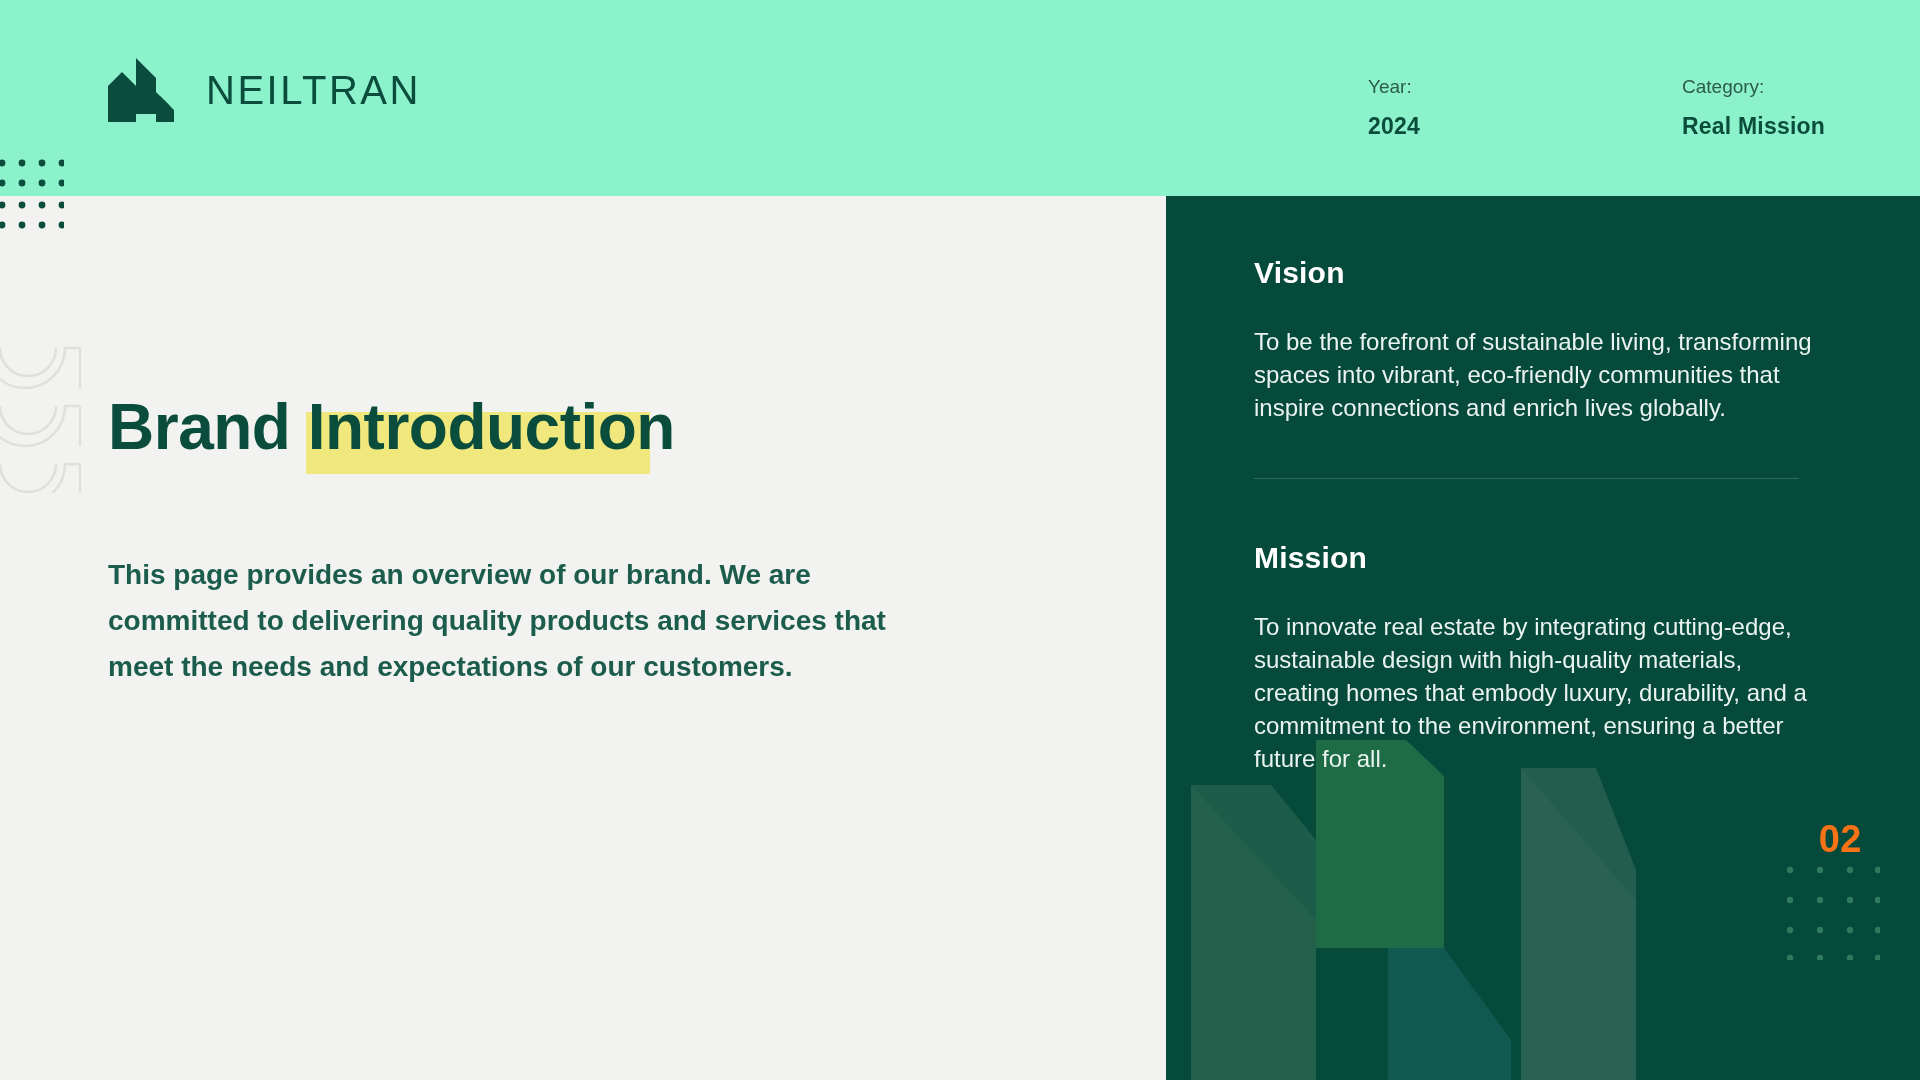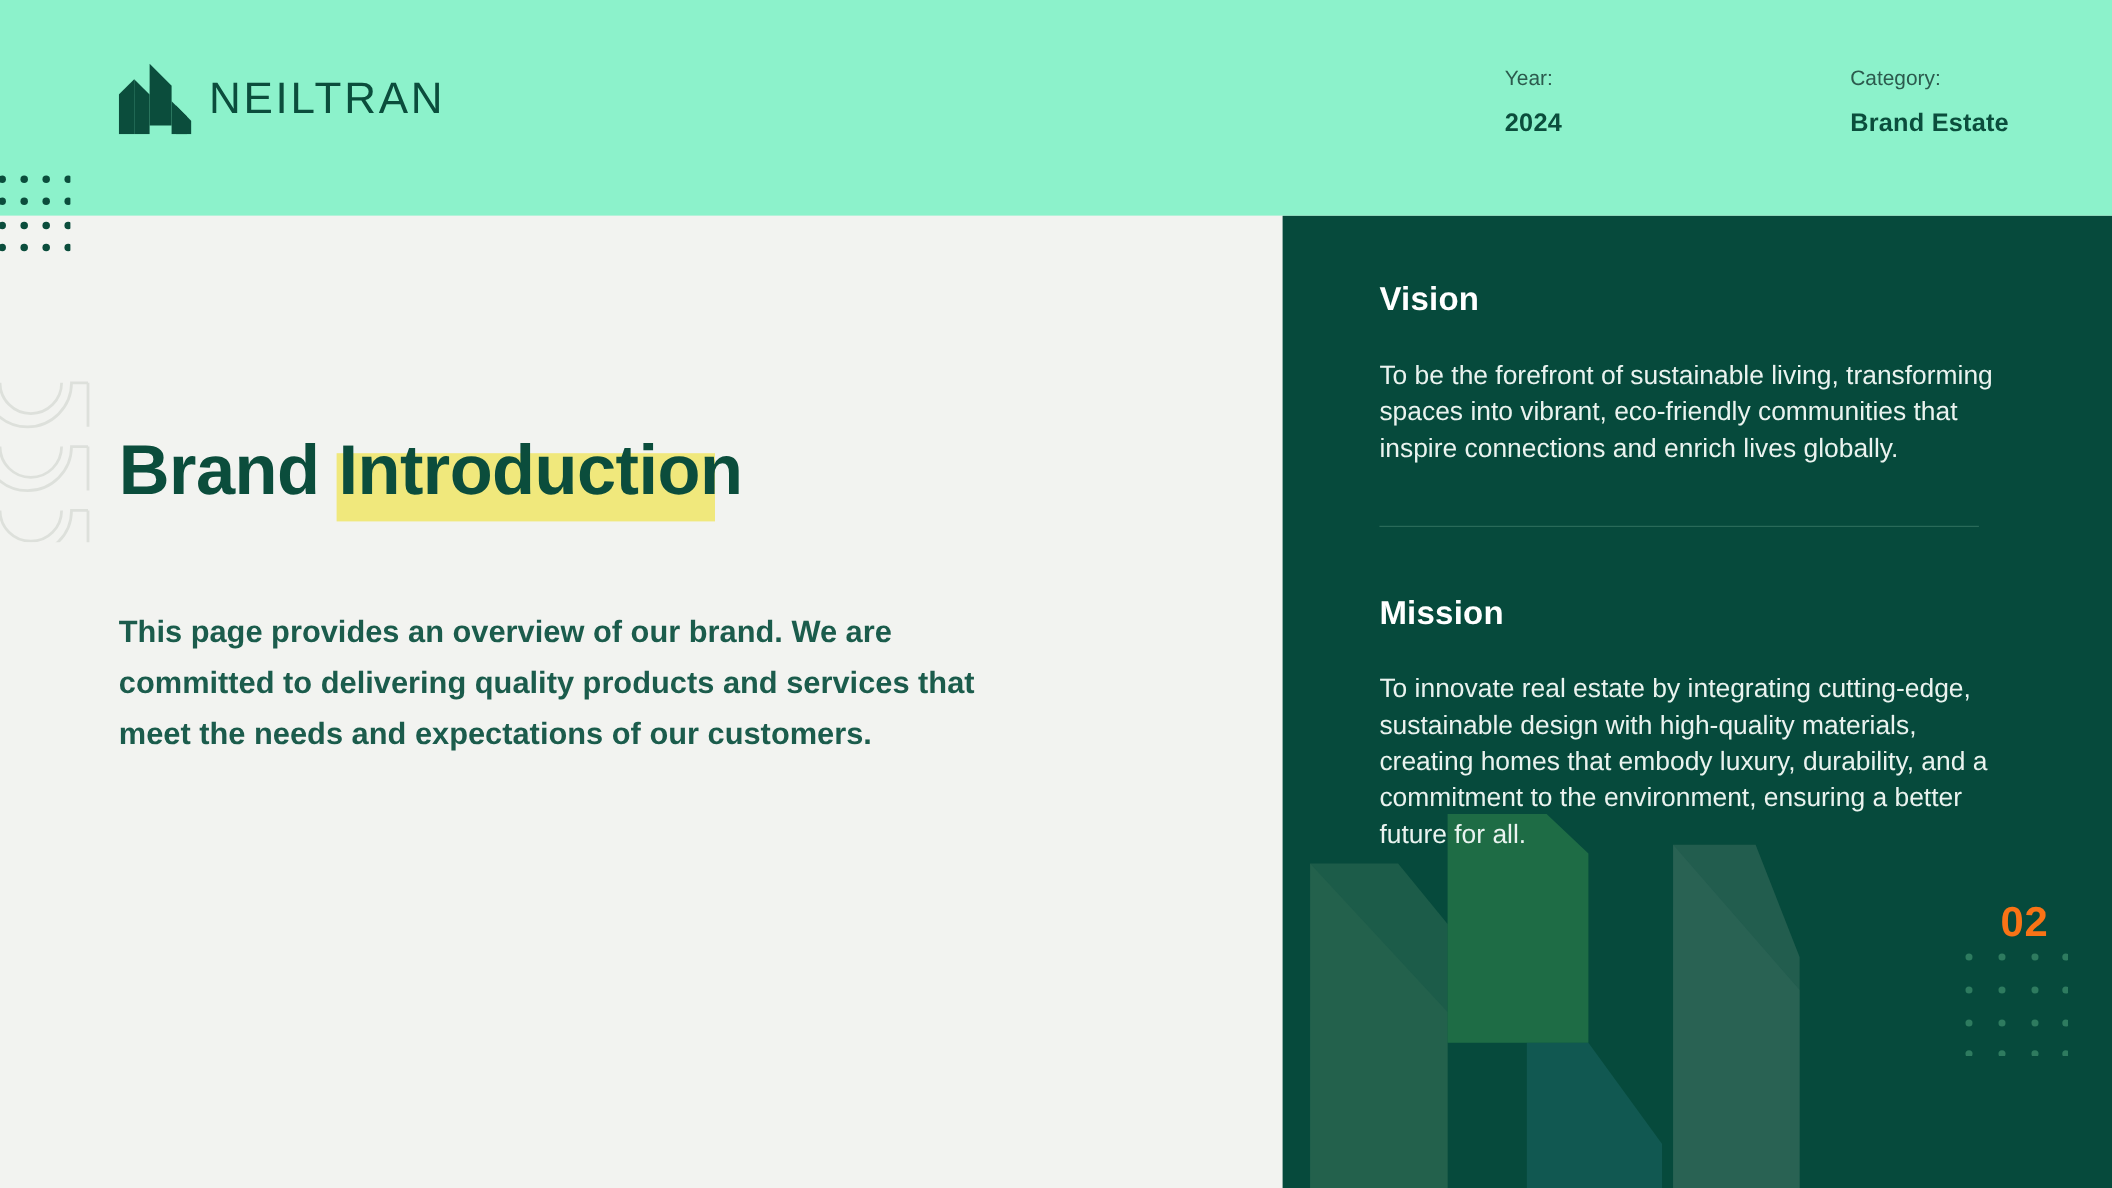--- a/index.html
+++ b/index.html
@@ -29,38 +29,38 @@
     background: #8CF2CB;
     z-index: 5;
   }
 
   #logo-group {
     position: absolute;
     left: 108px;
     top: 58px;
     display: flex;
     align-items: center;
-    gap: 16px;
+    gap: 32px;
   }
 
   #logo-mark { width: 66px; height: 64px; display: block; }
 
   #logo-wordmark {
     font-family: "Liberation Sans", sans-serif;
     font-size: 40px;
     letter-spacing: 2.5px;
     color: #0B4D3C;
     font-weight: 400;
     line-height: 1;
     white-space: nowrap;
   }
 
   .meta-block {
     position: absolute;
-    top: 62px;
+    top: 77px;
   }
   #meta-year { left: 1368px; }
   #meta-category { left: 1682px; }
 
   .meta-label {
     font-size: 19px;
     color: #2C5B4E;
     font-weight: 400;
     line-height: 1.1;
     white-space: nowrap;
@@ -227,21 +227,21 @@
       <div id="logo-wordmark">NEILTRAN</div>
     </div>
 
     <div class="meta-block" id="meta-year">
       <div class="meta-label">Year:</div>
       <div class="meta-value">2024</div>
     </div>
 
     <div class="meta-block" id="meta-category">
       <div class="meta-label">Category:</div>
-      <div class="meta-value">Brand Estate</div>
+      <div class="meta-value">Real Mission</div>
     </div>
   </div>
 
   <svg id="dots-topleft" viewBox="0 0 64 78">
     <g fill="#0B4D3C">
       <circle cx="2" cy="8" r="3.4"></circle>
         <circle cx="22" cy="8" r="3.4"></circle>
         <circle cx="42" cy="8" r="3.4"></circle>
         <circle cx="62" cy="8" r="3.4"></circle>
       <circle cx="2" cy="28" r="3.4"></circle>

